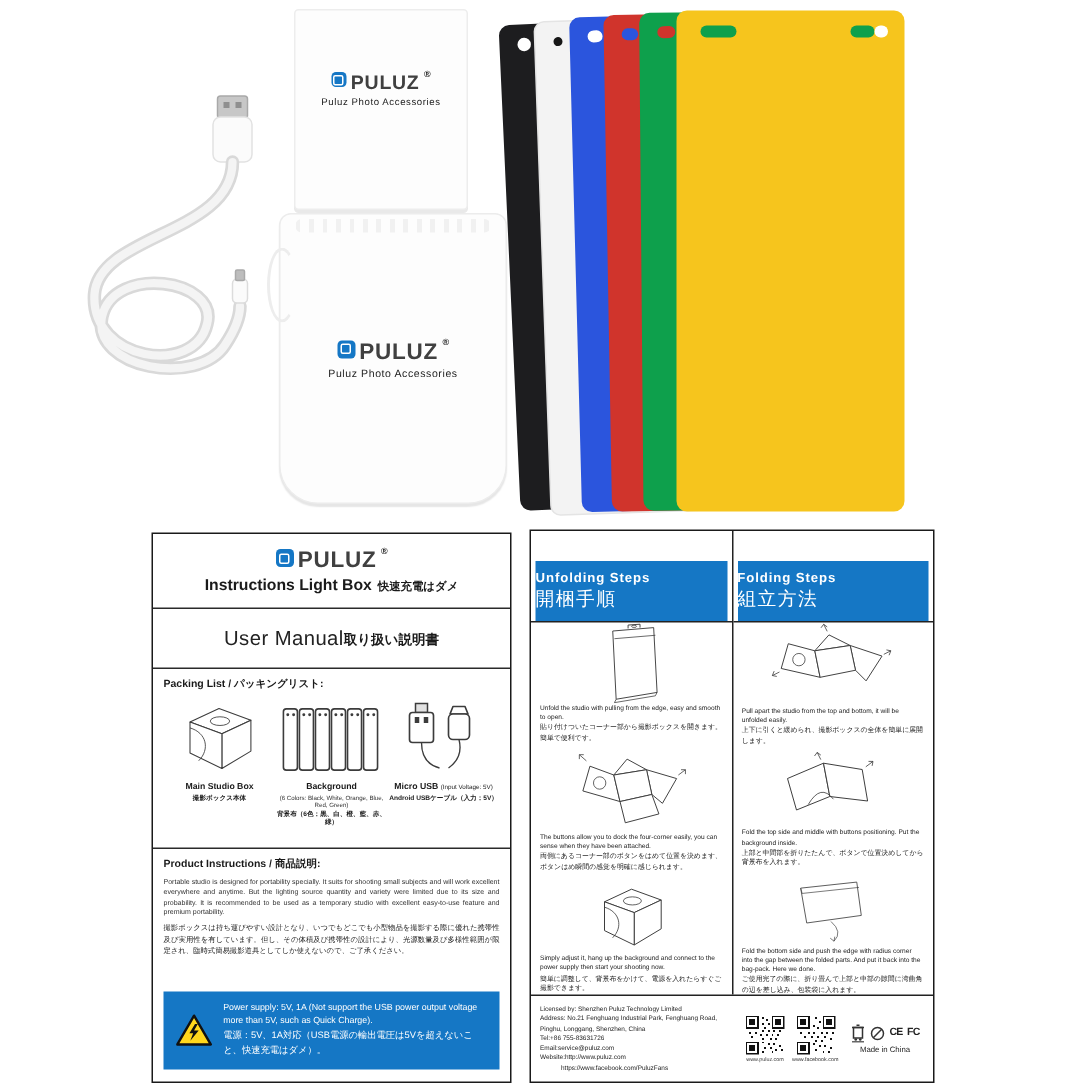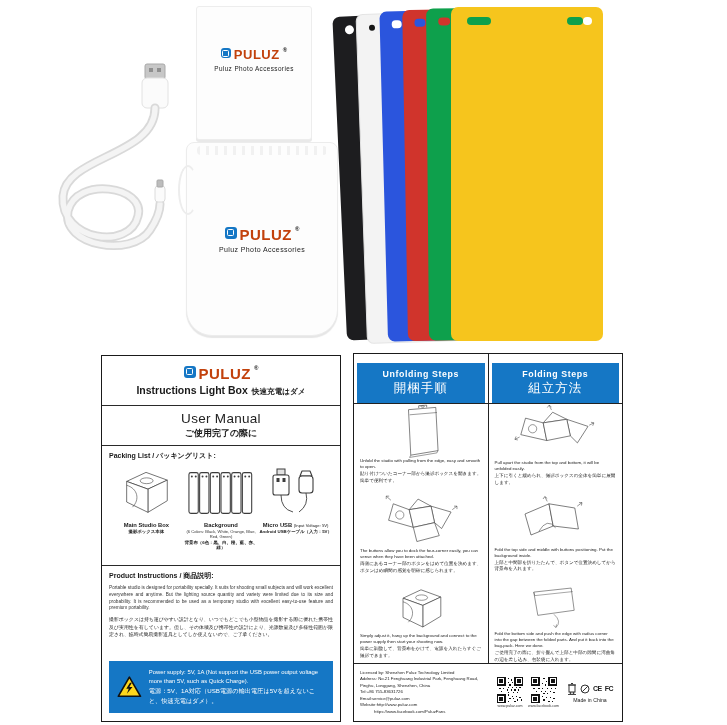--- a/index.html
+++ b/index.html
@@ -14,41 +14,41 @@
   .pouch{position:absolute;left:186px;top:142px;width:152px;height:194px;background:#fdfdfd;
          border:1px solid #ececec;border-radius:8px 8px 26px 26px;box-shadow:0 2px 1px #e6e6e6;
          display:flex;flex-direction:column;align-items:center;justify-content:center;box-sizing:border-box;}
   .pouch .gather{position:absolute;top:3px;left:10px;right:10px;height:9px;
     background:repeating-linear-gradient(90deg,#f1f1f1 0 3px,#fdfdfd 3px 9px);border-radius:4px;}
   .pouch .string{position:absolute;left:-9px;top:22px;width:16px;height:46px;border:2px solid #ededed;
     border-radius:50%;border-right-color:transparent;}
   .logo-row{display:flex;align-items:flex-start;gap:3px;}
   .logo-icon{display:inline-flex;width:12px;height:12px;border-radius:3px;align-items:center;justify-content:center;margin-top:1px;}
   .logo-icon i{display:block;width:5px;height:5px;border:1.6px solid #fff;border-radius:1.5px;}
-  .logo-word{font-weight:800;font-size:15px;letter-spacing:.5px;color:#c2410c;}
+  .logo-word{font-weight:800;font-size:15px;letter-spacing:.5px;color:#404040;}
   .logo-reg{font-size:6px;font-weight:700;margin-top:0;}
   .logo-tagline{font-size:7px;letter-spacing:.4px;color:#222;margin-top:3px;}
   .small-logo .logo-icon{width:10px;height:10px;}
   .small-logo .logo-word{font-size:13px;}
   .small-logo + .logo-tagline{font-size:6.4px;}
 
   .sheet{position:absolute;border-radius:7px;transform-origin:50% 100%;}
   .sheet .hole{position:absolute;border-radius:50%;}
 
   
   .page{position:absolute;background:#fff;border:1.5px solid #1a1a1a;box-sizing:border-box;}
   .page-left{left:101px;top:355px;width:240px;height:367px;display:flex;flex-direction:column;}
   .page-right{left:353px;top:353px;width:270px;height:369px;display:flex;flex-direction:column;}
 
   .sec{box-sizing:border-box;}
   .sec-border{border-bottom:1.2px solid #2a2a2a;}
   .m-head{height:50px;display:flex;flex-direction:column;align-items:center;justify-content:center;gap:2px;}
   .m-title{font-size:10.5px;font-weight:700;display:flex;align-items:baseline;gap:4px;}
   .m-title .jp{font-size:7.6px;}
-  .m-sub{height:40px;display:flex;flex-direction:column;align-items:center;justify-content:center;}
+  .m-sub{height:40px;display:flex;flex-direction:row;align-items:center;justify-content:center;}
   .m-sub .en{font-size:13.5px;color:#222;letter-spacing:.3px;}
   .m-sub .jp{font-size:9px;font-weight:700;margin-top:1px;}
 
   .packing{height:120px;padding:5px 7px 2px;}
   .sec-heading{font-size:7px;font-weight:700;}
   .pack-items{display:flex;justify-content:space-between;margin-top:6px;}
   .pack-item{display:flex;flex-direction:column;align-items:center;text-align:center;width:76px;}
   .pack-label{font-size:5.8px;font-weight:700;margin-top:3px;}
   .pack-sub{font-size:4.1px;color:#333;margin-top:1px;line-height:1.25;}
   .pack-jp{font-size:4.4px;font-weight:600;margin-top:1px;}
@@ -60,21 +60,21 @@
   .power-wrap{flex:1;display:flex;align-items:center;}
   .power-box{margin:2px 7px 8px;height:52px;width:100%;display:flex;align-items:center;gap:7px;
              padding:4px 8px;box-sizing:border-box;color:#fff;}
   .power-text{font-size:5.9px;line-height:1.55;}
   .power-text .jp{font-size:6.2px;}
 
   
   .cols{display:flex;height:309px;}
   .col{flex:1;display:flex;flex-direction:column;box-sizing:border-box;}
   .col+.col{border-left:1.4px solid #222;}
-  .col-head{margin:9px 3px 0;height:40px;display:flex;flex-direction:column;align-items:center;justify-content:center;color:#fff;}
+  .col-head{margin:20px 3px 0;height:40px;display:flex;flex-direction:column;align-items:flex-start;justify-content:center;color:#fff;}
   .col-head .en{font-size:8.8px;font-weight:700;letter-spacing:.6px;}
   .col-head .jp{font-size:12.5px;font-weight:400;margin-top:1px;letter-spacing:1px;}
   .col-head-row-line{border-bottom:1.2px solid #222;}
   .step-illus{display:flex;align-items:center;justify-content:center;}
   .step-text{padding:0 6px;font-size:4.4px;line-height:1.4;color:#222;text-align:left;}
   .step-text .jp{font-size:4.6px;margin-top:1px;}
 
   .p-footer{border-top:1.4px solid #222;flex:1;display:flex;align-items:center;gap:5px;padding:4px 6px;box-sizing:border-box;}
   .f-lines{flex:1;font-size:4.3px;line-height:1.5;color:#222;}
   .f-lines .indent{padding-left:14px;}
@@ -163,21 +163,21 @@
         <span class="logo-reg">®</span>
       </div>
       <div class="m-title">
         <span>Instructions Light Box</span>
         <span class="jp">快速充電はダメ</span>
       </div>
     </div>
 
     <div class="sec sec-border m-sub">
       <div class="en">User Manual</div>
-      <div class="jp">ご使用完了の際に</div>
+      <div class="jp">取り扱い説明書</div>
     </div>
 
     <div class="sec sec-border packing">
       <div class="sec-heading">Packing List / パッキングリスト:</div>
       <div class="pack-items">
         <div class="pack-item">
           <svg width="58" height="52" viewBox="0 0 90 80">
             <path class="line-art" d="M15,22 L45,8 L78,20 L48,34 Z"></path>
             <path class="line-art" d="M78,20 L78,52 L48,70 L48,34 Z"></path>
             <path class="line-art" d="M15,22 L15,54 L48,70 L48,34 Z"></path>

